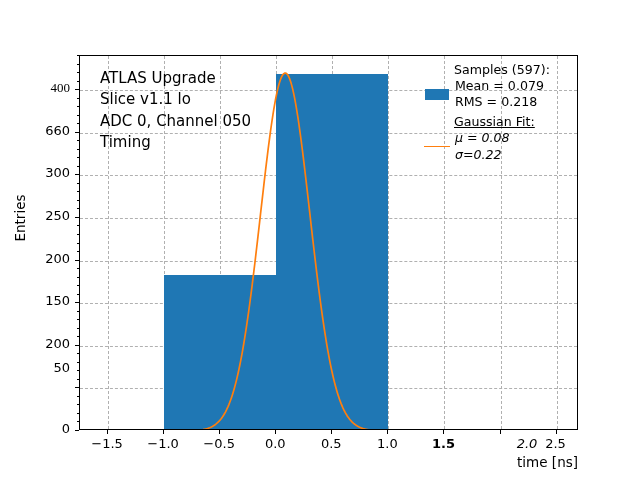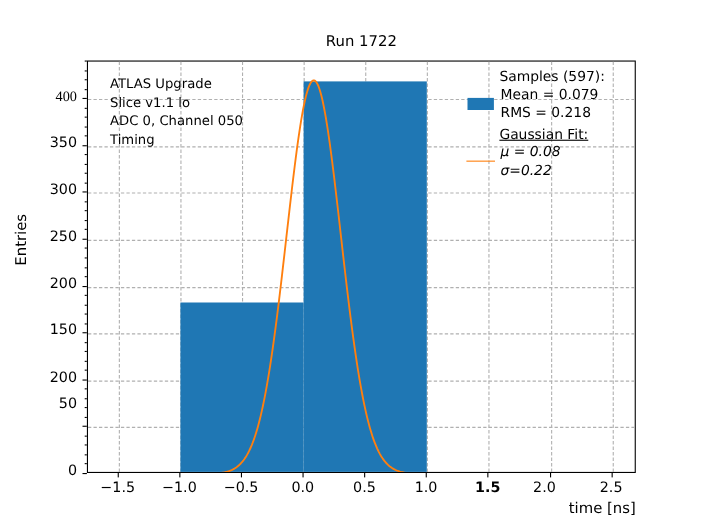--- a/index.html
+++ b/index.html
@@ -70,21 +70,21 @@
     left: 0;
     top: 0;
     width: 499px;
     height: 375px;
   }
   
   #annotation {
     position: absolute;
     left: 20px;
     top: 12px;
-    font-size: 12px;
+    font-size: 15px;
     line-height: 1.42;
     color: #000;
     white-space: pre;
   }
   
   .xtick-major {
     position: absolute;
     top: 430px;
     width: 0;
     height: 4px;
@@ -185,21 +185,20 @@
   .legend-sub {
     white-space: nowrap;
   }
   .italic { font-style: italic; }
 </style>
 </head>
 <body>
 
 <div id="figure">
 
-  <div id="chart-title">Run 1722</div>
 
   <div id="ylabel">Entries</div>
 
   <div id="xlabel">time [ns]</div>
 
   <div id="tick-layer">
       <div class="xtick-major" style="left: 107.034px;"></div>
       <div class="xtick-label" style="left: 77.0337px;">−1.5</div>
       <div class="xtick-major" style="left: 163.101px;"></div>
       <div class="xtick-label" style="left: 133.101px;">−1.0</div>
@@ -207,39 +206,39 @@
       <div class="xtick-label" style="left: 189.169px;">−0.5</div>
       <div class="xtick-major" style="left: 275.236px;"></div>
       <div class="xtick-label" style="left: 245.236px;">0.0</div>
       <div class="xtick-major" style="left: 331.303px;"></div>
       <div class="xtick-label" style="left: 301.303px;">0.5</div>
       <div class="xtick-major" style="left: 387.371px;"></div>
       <div class="xtick-label" style="left: 357.371px;">1.0</div>
       <div class="xtick-major" style="left: 443.438px;"></div>
       <div class="xtick-label" style="left: 413.438px; font-weight: bold;">1.5</div>
       <div class="xtick-major" style="left: 499.506px;"></div>
-      <div class="xtick-label" style="left: 465px;">2.0</div>
+      <div class="xtick-label" style="left: 497px; font-style: italic;">2.0</div>
       <div class="xtick-major" style="left: 555.573px;"></div>
       <div class="xtick-label" style="left: 525.573px;">2.5</div>
       <div class="ytick-major" style="top: 430px;"></div>
       <div class="ytick-label" style="top: 421px;">0</div>
       <div class="ytick-major" style="top: 387.386px;"></div>
       <div class="ytick-label" style="top: 360px;">50</div>
       <div class="ytick-major" style="top: 344.773px;"></div>
       <div class="ytick-label" style="top: 335.773px;">200</div>
       <div class="ytick-major" style="top: 302.159px;"></div>
       <div class="ytick-label" style="top: 293.159px;">150</div>
       <div class="ytick-major" style="top: 259.545px;"></div>
       <div class="ytick-label" style="top: 250.545px;">200</div>
       <div class="ytick-major" style="top: 216.932px;"></div>
       <div class="ytick-label" style="top: 207.932px;">250</div>
       <div class="ytick-major" style="top: 174.318px;"></div>
       <div class="ytick-label" style="top: 165.318px;">300</div>
       <div class="ytick-major" style="top: 131.705px;"></div>
-      <div class="ytick-label" style="top: 122.705px;">350</div>
+      <div class="ytick-label" style="top: 122.705px;">660</div>
       <div class="ytick-major" style="top: 89.0909px;"></div>
       <div class="ytick-label" style="top: 80.0909px; font-family: Liberation Serif, serif;">400</div>
       <div class="ytick-minor" style="top: 421.477px;"></div>
       <div class="ytick-minor" style="top: 412.955px;"></div>
       <div class="ytick-minor" style="top: 404.432px;"></div>
       <div class="ytick-minor" style="top: 395.909px;"></div>
       <div class="ytick-minor" style="top: 378.864px;"></div>
       <div class="ytick-minor" style="top: 370.341px;"></div>
       <div class="ytick-minor" style="top: 361.818px;"></div>
       <div class="ytick-minor" style="top: 353.295px;"></div>

